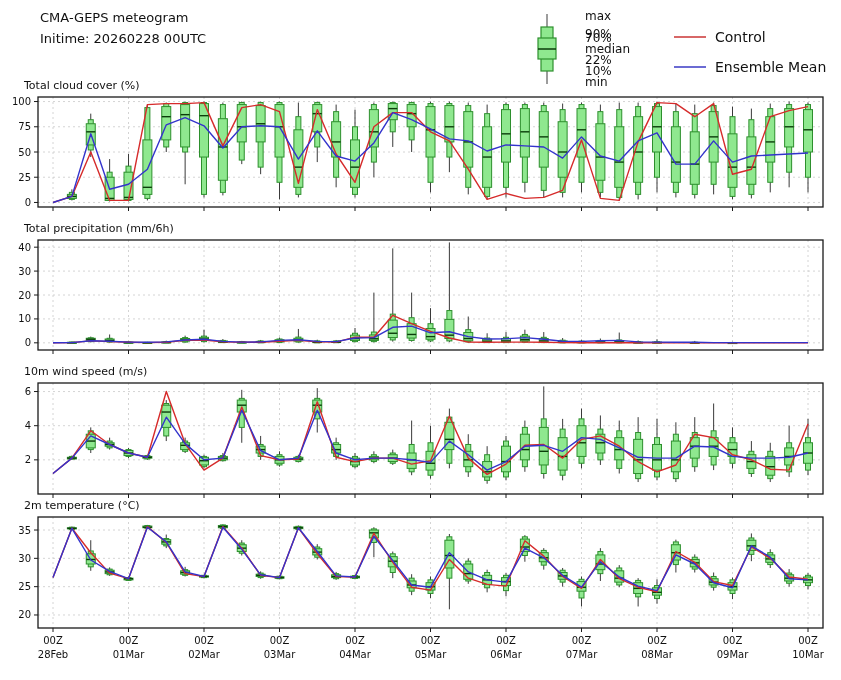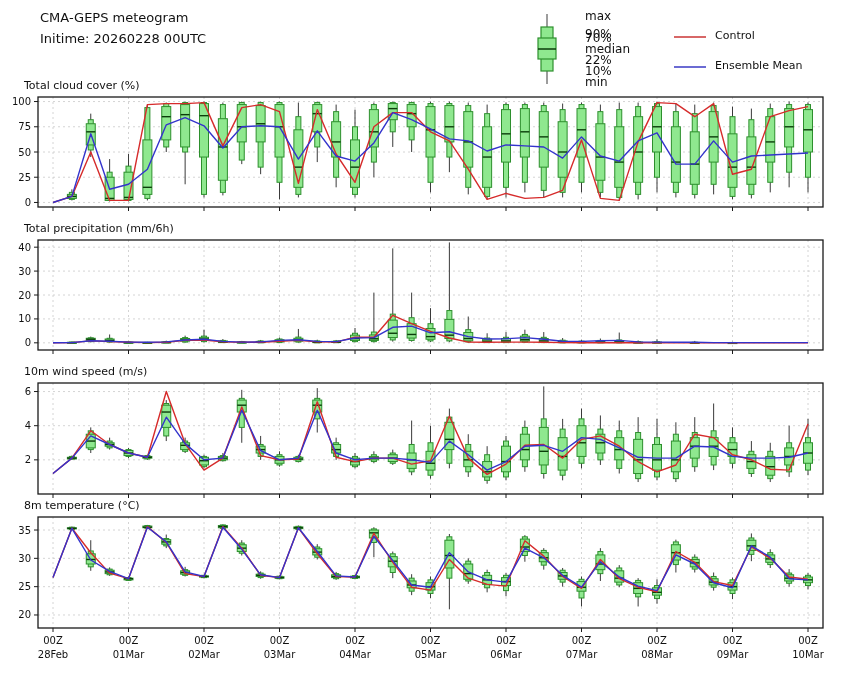--- a/index.html
+++ b/index.html
@@ -2,21 +2,21 @@
 <html><head>
 <meta charset="utf-8">
 <style>
   html,body{margin:0;padding:0;background:#ffffff;}
   body{font-family:"DejaVu Sans","Liberation Sans",sans-serif;}
   #app{position:relative;width:841px;height:680px;background:#fff;overflow:hidden;}
   .hdr{position:absolute;left:40px;top:8px;line-height:1.58;font-size:13px;color:#111;}
   .ptitle{position:absolute;left:24px;font-size:11px;color:#111;}
   #chart{position:absolute;left:0;top:0;}
   .legend-label{position:absolute;font-size:12px;color:#111;line-height:1;padding-left:20px;}
-  .leg-line-label{position:absolute;font-size:11px;color:#111;}
+  .leg-line-label{position:absolute;font-size:14px;color:#111;}
 </style>
 </head>
 <body>
 <div id="app">
 
   <svg id="chart" width="841" height="680">
       <g>
         <line x1="38" x2="823" y1="202.45871559633028" y2="202.45871559633028" stroke="#c9c9c9" stroke-width="0.8" stroke-dasharray="2 3"></line>
         <line x1="38" x2="823" y1="177.22935779816515" y2="177.22935779816515" stroke="#c9c9c9" stroke-width="0.8" stroke-dasharray="2 3"></line>
         <line x1="38" x2="823" y1="152" y2="152" stroke="#c9c9c9" stroke-width="0.8" stroke-dasharray="2 3"></line>
@@ -1124,21 +1124,21 @@
     </svg>
 
   <div class="hdr">
     <div>CMA-GEPS meteogram</div>
     <div>Initime: 20260228 00UTC</div>
   </div>
 
   <div class="ptitle" style="top:79px">Total cloud cover (%)</div>
   <div class="ptitle" style="top:222px">Total precipitation (mm/6h)</div>
   <div class="ptitle" style="top:365px">10m wind speed (m/s)</div>
-  <div class="ptitle" style="top:499px">8m temperature (°C)</div>
+  <div class="ptitle" style="top:499px">2m temperature (°C)</div>
 
   <svg width="60" height="90" style="position:absolute;left:528px;top:6px">
     <line x1="19" y1="8" x2="19" y2="78" stroke="#3a3a3a" stroke-width="1"></line>
     <rect x="13" y="21" width="12" height="44" fill="#8fe88f" stroke="#2d8f2d" stroke-width="1.2"></rect>
     <rect x="10" y="32" width="18" height="21" fill="#8fe88f" stroke="#2d8f2d" stroke-width="1.2"></rect>
     <line x1="10" y1="43" x2="28" y2="43" stroke="#0b3d0b" stroke-width="1.5"></line>
   </svg>
   <div class="legend-label" style="left:565px;top:10px">max</div>
   <div class="legend-label" style="left:565px;top:28px">90%</div>
   <div class="legend-label" style="left:565px;top:32px">70%</div>

